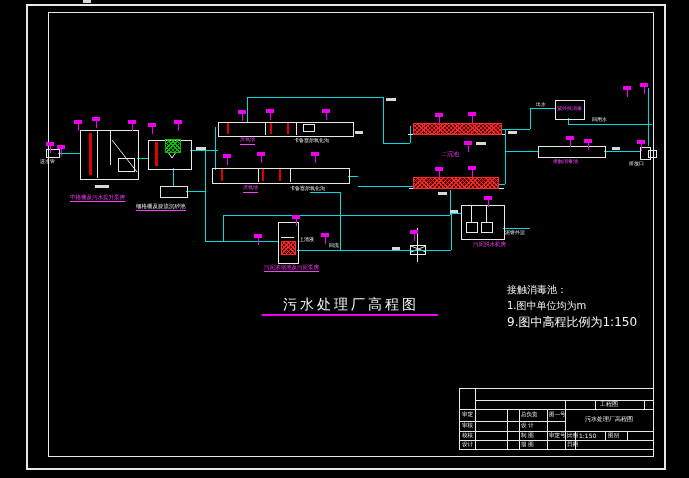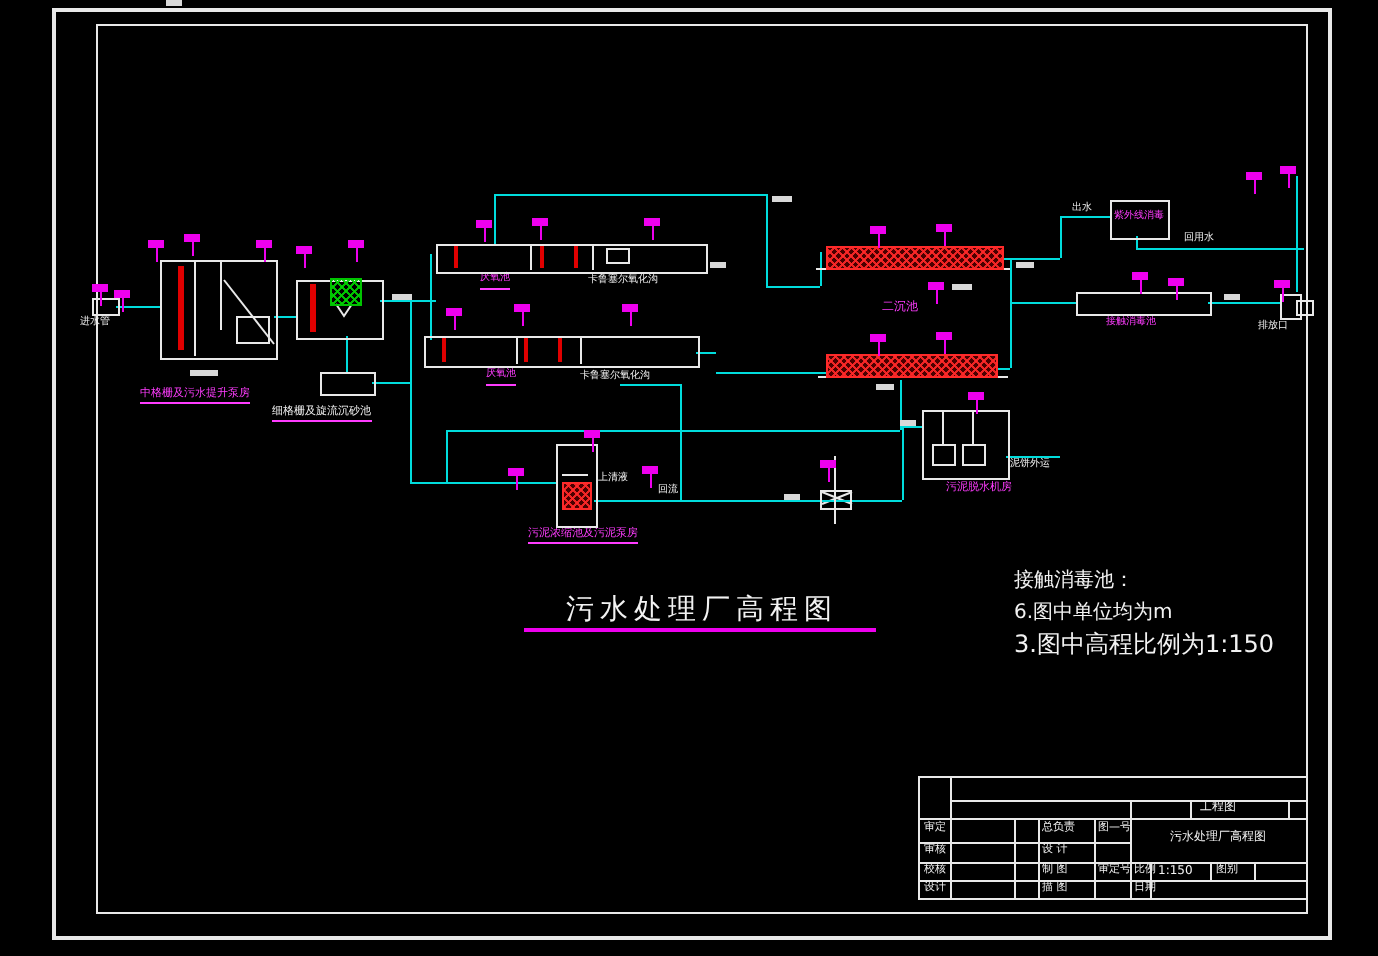--- a/index.html
+++ b/index.html
@@ -65,22 +65,22 @@
   <div class="lab w" style="left:629px;top:161px;font-size:5px;">排放口</div>
   <div class="lab m ul" style="left:264px;top:264px;">污泥浓缩池及污泥泵房</div>
   <div class="lab w" style="left:299px;top:237px;font-size:5px;">上清液</div>
   <div class="lab w" style="left:329px;top:243px;font-size:5px;">回流</div>
   <div class="lab m" style="left:473px;top:241px;">污泥脱水机房</div>
   <div class="lab w" style="left:505px;top:230px;font-size:5px;">泥饼外运</div>
 
   <div class="abs" id="main-title">污水处理厂高程图</div>
   <div class="abs" id="title-underline"></div>
   <div class="tech" id="tech-h">接触消毒池：</div>
-  <div class="tech" id="tech-1">6.图中单位均为m</div>
-  <div class="tech" id="tech-2">3.图中高程比例为1:150</div>
+  <div class="tech" id="tech-1">1.图中单位均为m</div>
+  <div class="tech" id="tech-2">9.图中高程比例为1:150</div>
 
   <div class="abs" id="title-block">
     <div class="tbt" style="left:140px;top:12px;font-size:6px;">工程图</div>
     <div class="tbt" style="left:105px;top:27px;width:88px;text-align:center;font-size:6px;">污水处理厂高程图</div>
 
     <div class="tbt" style="left:2px;top:23px;">审定</div>
     <div class="tbt" style="left:61px;top:23px;">总负责</div>
     <div class="tbt" style="left:89px;top:23px;">图—号</div>
     <div class="tbt" style="left:2px;top:34px;">审核</div>
     <div class="tbt" style="left:61px;top:34px;">设 计</div>

